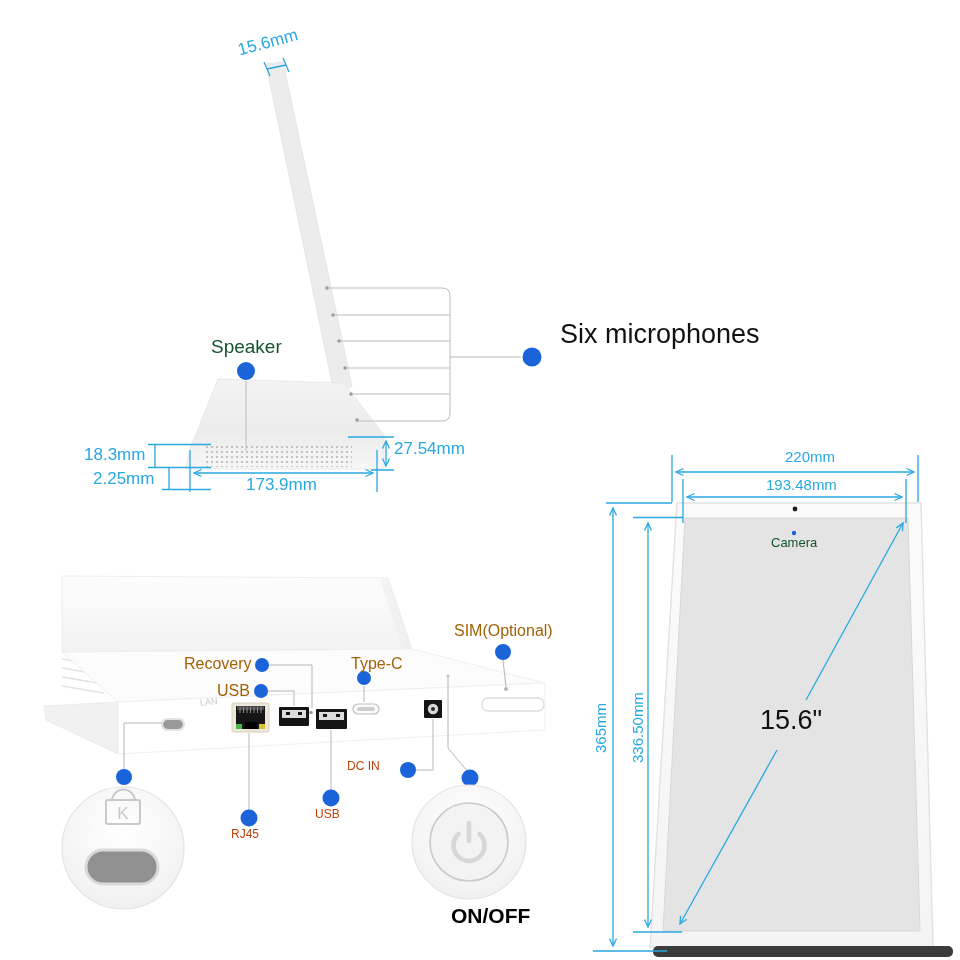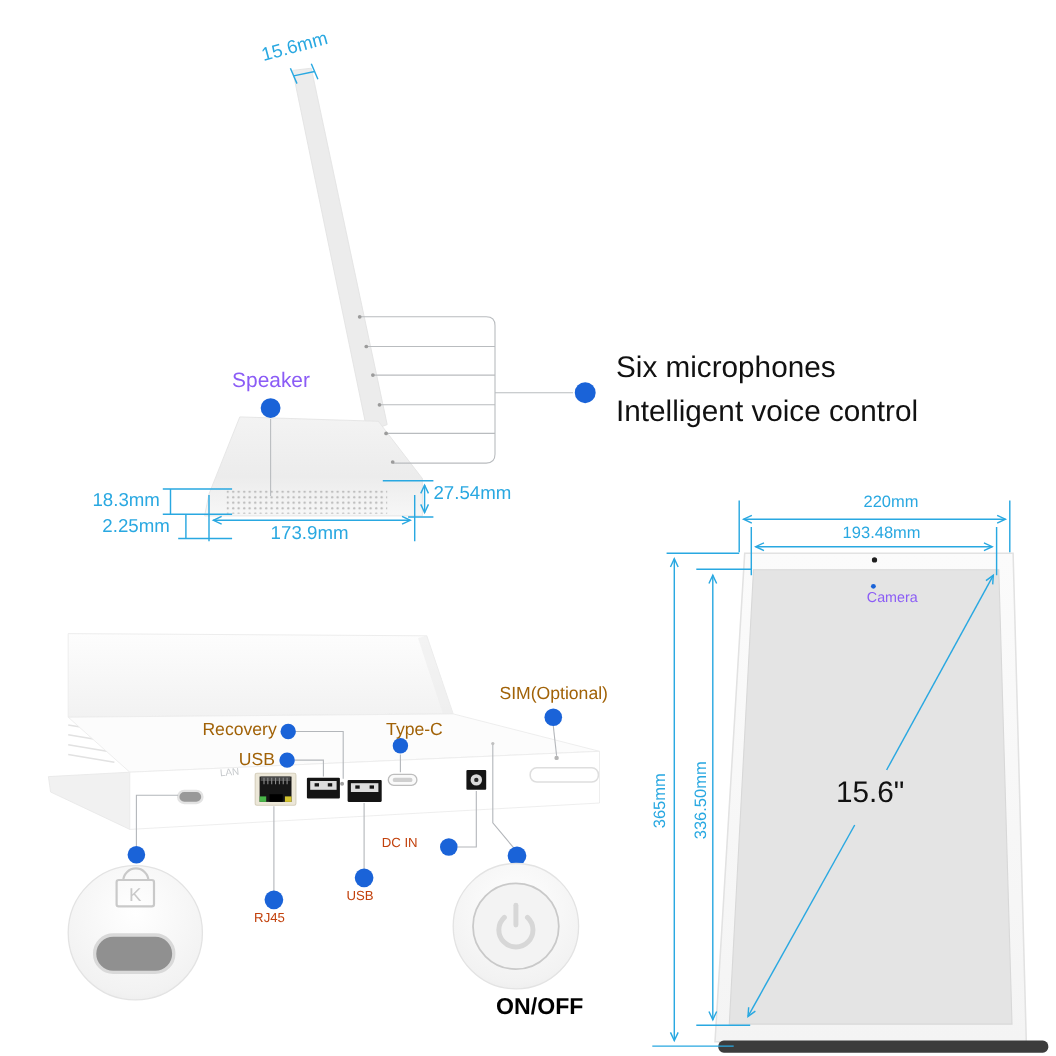--- a/index.html
+++ b/index.html
@@ -1,21 +1,21 @@
 <!DOCTYPE html>
 <html><head>
 <meta charset="utf-8">
 <style>
   html,body{margin:0;padding:0;background:#fff;}
   #canvas{
     position:relative;width:960px;height:960px;background:#ffffff;overflow:hidden;
     font-family:"Liberation Sans", sans-serif;
   }
   #scene{position:absolute;left:0;top:0;}
-  .lbl{position:absolute;white-space:nowrap;color:#8b5cf6;line-height:1.1;}
+  .lbl{position:absolute;white-space:nowrap;color:#14532d;line-height:1.1;}
   .dim{color:#29a8e1;font-size:17px;}
   .dimS{color:#29a8e1;font-size:15px;}
   .port{font-size:16px;color:#a16207;}
   .portB{font-size:12px;color:#c2410c;}
   .big{font-size:27px;color:#111;}
   .bold{font-weight:bold;font-size:21px;color:#000;}
   .rot-neg15{transform:rotate(-15deg);transform-origin:left top;}
   .rot-neg90{transform:rotate(-90deg);transform-origin:left top;}
   .faint{font-size:9px;color:rgba(140,146,152,.5);transform:rotate(-5deg);}
 </style>
@@ -214,36 +214,35 @@
     <line x1="648" y1="523" x2="648" y2="927" marker-start="url(#arr)" marker-end="url(#arr)"></line>
 
     <line x1="806" y1="700" x2="903" y2="523" marker-end="url(#arr)"></line>
     <line x1="777" y1="750" x2="680" y2="924" marker-end="url(#arr)"></line>
   </g>
 </svg>
 
 <div class="lbl dim rot-neg15" style="left:236px;top:42px;">15.6mm</div>
 <div class="lbl" style="left:211px;top:337px;font-size:19px;">Speaker</div>
 <div class="lbl big" style="left:560px;top:320px;">Six microphones</div>
-<div class="lbl big" style="left:560px;top:360px;">Intelligent voice control</div>
 <div class="lbl dim" style="left:84px;top:446px;">18.3mm</div>
 <div class="lbl dim" style="left:93px;top:470px;">2.25mm</div>
 <div class="lbl dim" style="left:246px;top:476px;">173.9mm</div>
 <div class="lbl dim" style="left:394px;top:440px;">27.54mm</div>
 
 <div class="lbl port" style="left:184px;top:655px;">Recovery</div>
 <div class="lbl port" style="left:217px;top:682px;">USB</div>
 <div class="lbl port" style="left:339px;top:655px;margin-left:12px;">Type-C</div>
 <div class="lbl port" style="left:454px;top:622px;">SIM(Optional)</div>
 <div class="lbl portB" style="left:347px;top:760px;">DC IN</div>
 <div class="lbl portB" style="left:315px;top:808px;">USB</div>
 <div class="lbl portB" style="left:231px;top:828px;">RJ45</div>
 <div class="lbl faint" style="left:200px;top:698px;">LAN</div>
 <div class="lbl bold" style="left:451px;top:904px;text-align:right;">ON/OFF</div>
 
 <div class="lbl dimS" style="left:785px;top:449px;">220mm</div>
 <div class="lbl dimS" style="left:766px;top:477px;">193.48mm</div>
-<div class="lbl" style="left:771px;top:536px;font-size:13px;margin-left:17px;">Camera</div>
+<div class="lbl" style="left:771px;top:536px;font-size:13px;">Camera</div>
 <div class="lbl dimS rot-neg90" style="left:593px;top:753px;">365mm</div>
 <div class="lbl dimS rot-neg90" style="left:630px;top:763px;">336.50mm</div>
 <div class="lbl big" style="left:760px;top:706px;">15.6"</div>
 
 </div>
 
 </body></html>

